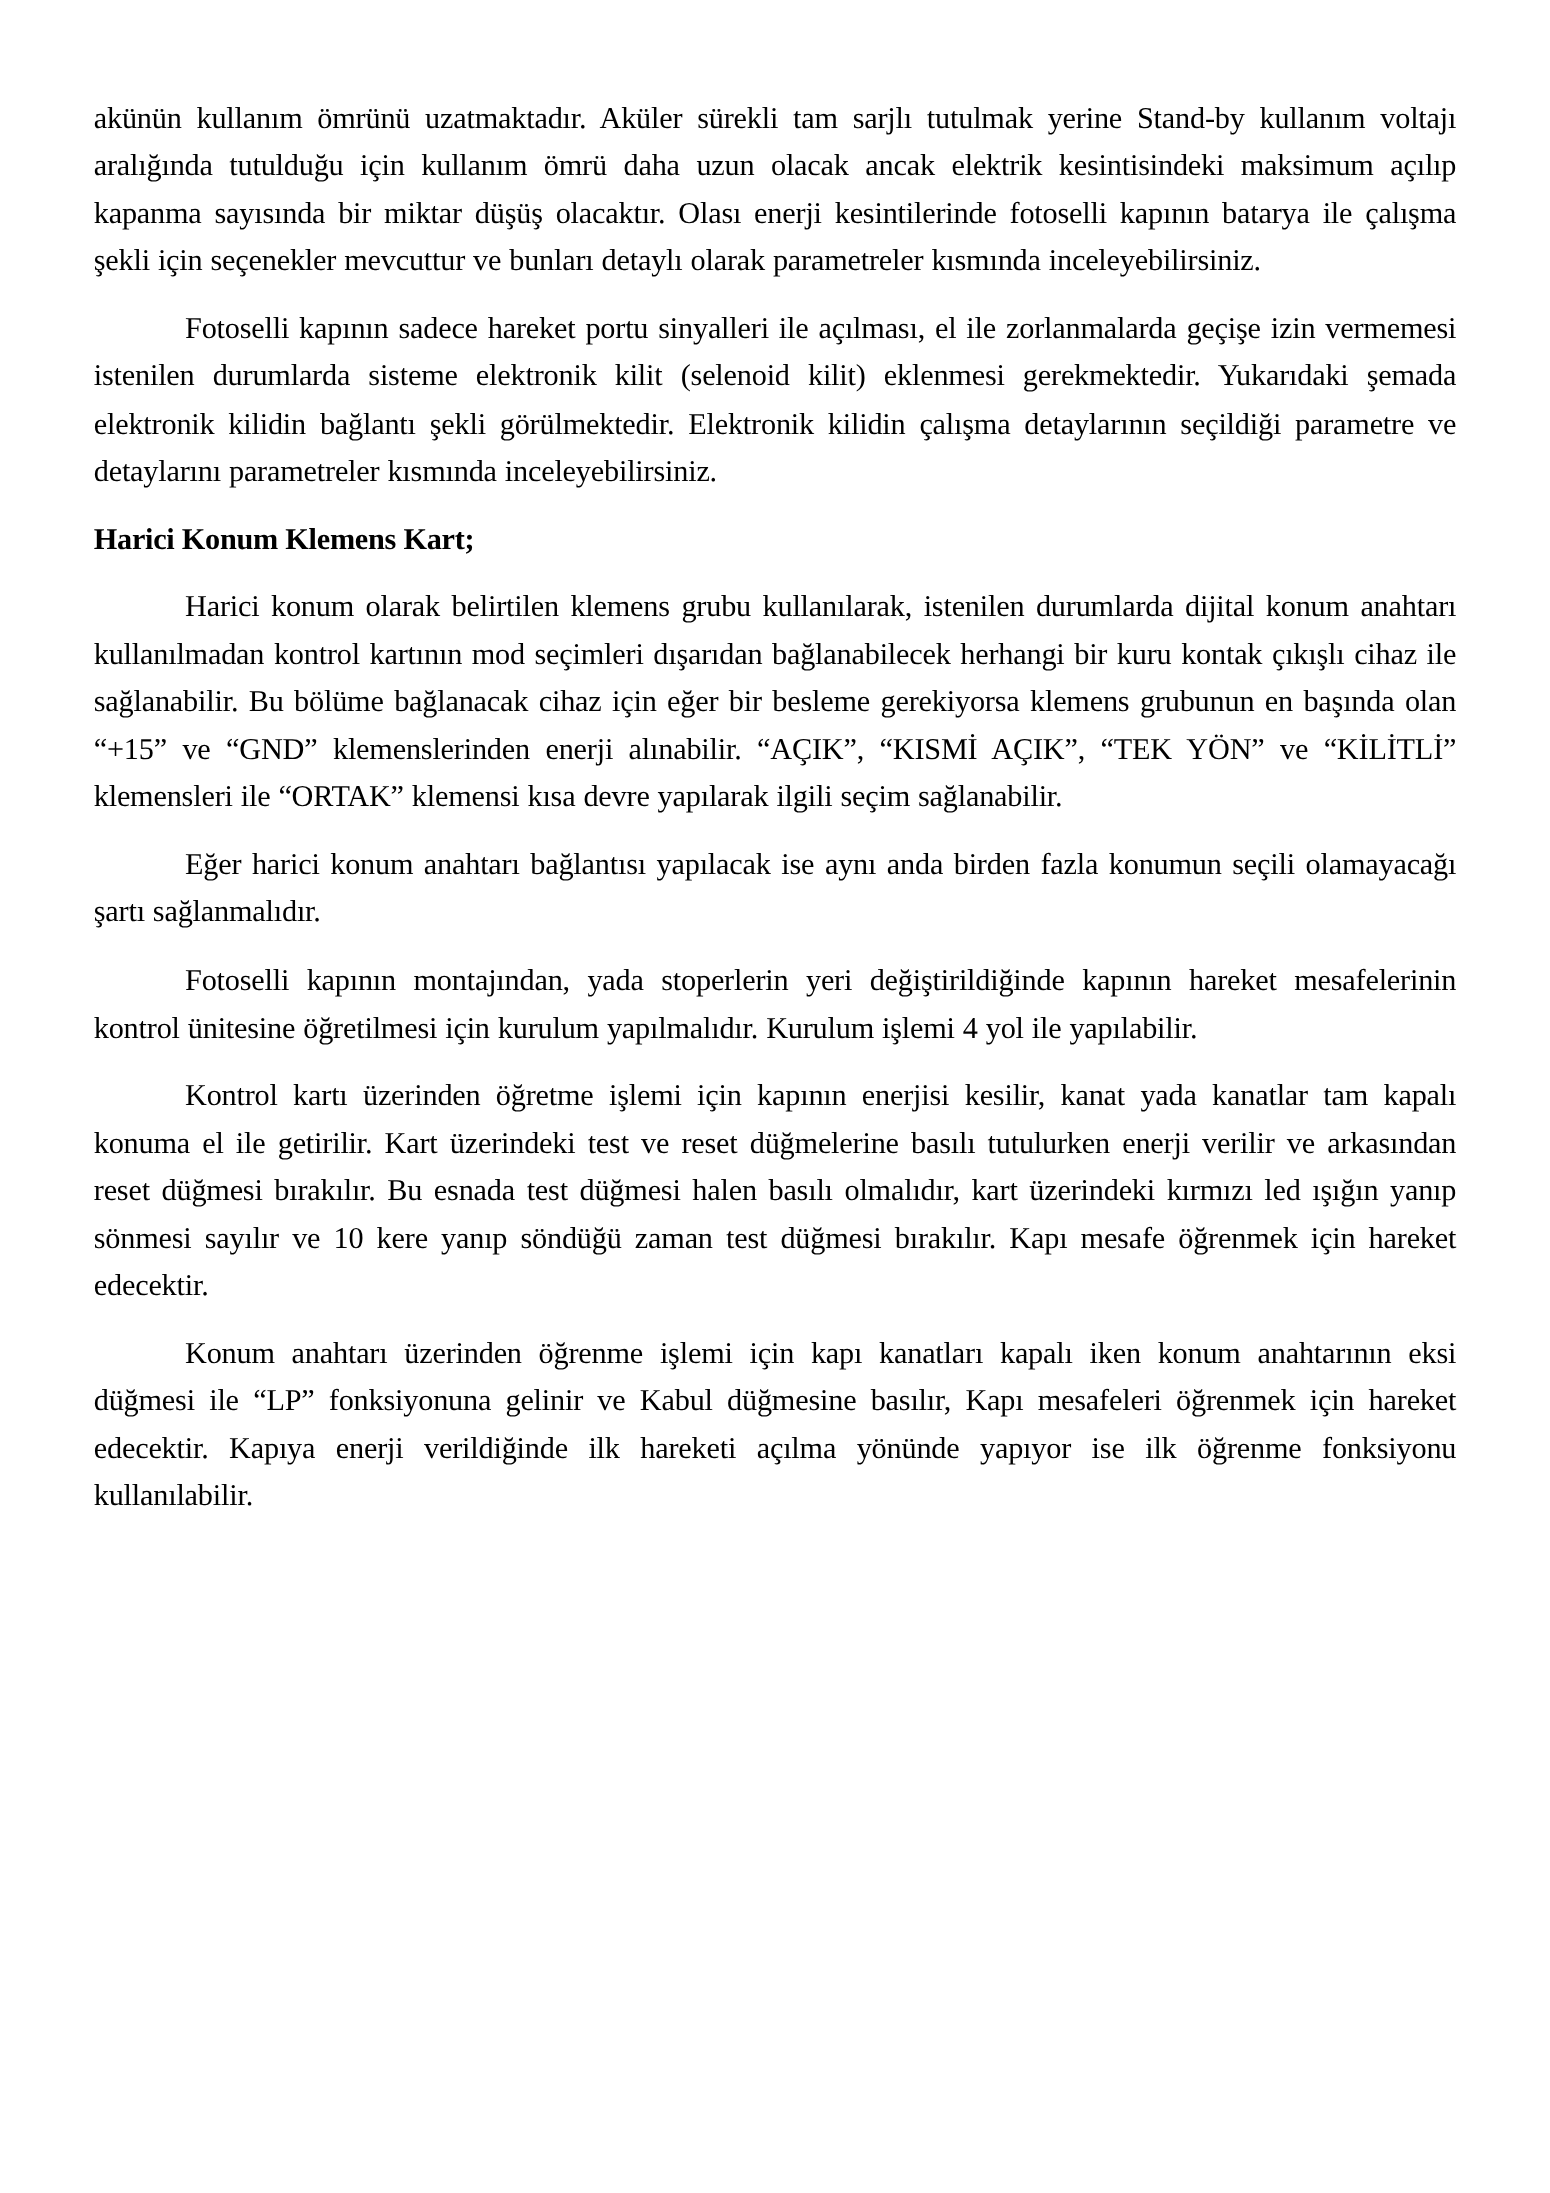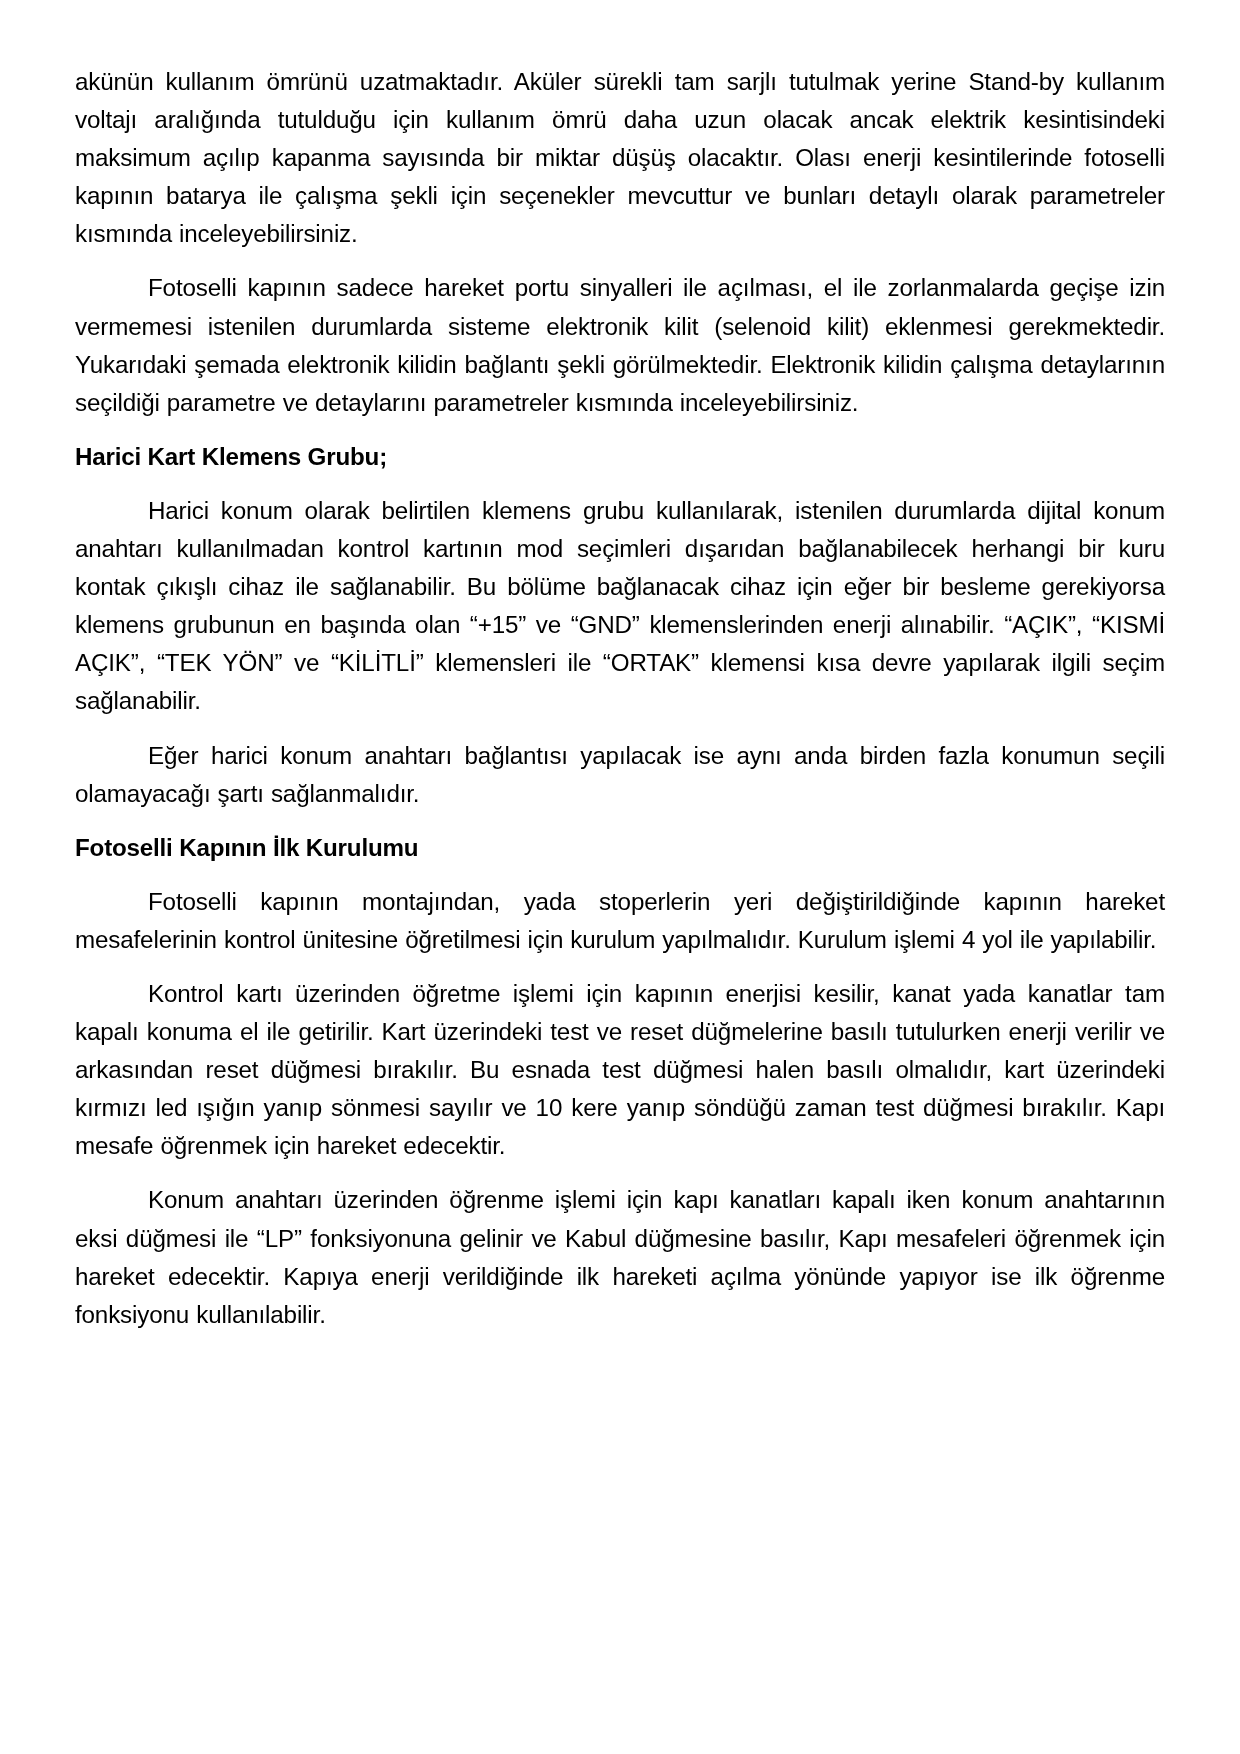--- a/index.html
+++ b/index.html
@@ -11,22 +11,23 @@
       width: 1240px;
       height: 1754px;
       position: relative;
       overflow: hidden;
       color: #000000;
       font-family: "Liberation Sans", "DejaVu Sans", sans-serif;
     }
     .page {
       position: absolute;
       left: 75px;
-      top: 63px;
+      top: 76px;
       width: 1090px;
+      font-family: Liberation Serif, serif;
     }
     .para {
       font-size: 24.2px;
       line-height: 38.1px;
       text-align: justify;
       margin: 0 0 16px 0;
       letter-spacing: -0.15px;
       word-spacing: 0.5px;
     }
     .para.indent {
@@ -39,20 +40,19 @@
       margin: 0 0 16px 0;
       letter-spacing: -0.2px;
     }
   </style>
 </head>
 <body>
 
 <div class="page">
   <p class="para">akünün kullanım ömrünü uzatmaktadır. Aküler sürekli tam sarjlı tutulmak yerine Stand-by kullanım voltajı aralığında tutulduğu için kullanım ömrü daha uzun olacak ancak elektrik kesintisindeki maksimum açılıp kapanma sayısında bir miktar düşüş olacaktır. Olası enerji kesintilerinde fotoselli kapının batarya ile çalışma şekli için seçenekler mevcuttur ve bunları detaylı olarak parametreler kısmında inceleyebilirsiniz.</p>
   <p class="para indent">Fotoselli kapının sadece hareket portu sinyalleri ile açılması, el ile zorlanmalarda geçişe izin vermemesi istenilen durumlarda sisteme elektronik kilit (selenoid kilit) eklenmesi gerekmektedir. Yukarıdaki şemada elektronik kilidin bağlantı şekli görülmektedir. Elektronik kilidin çalışma detaylarının seçildiği parametre ve detaylarını parametreler kısmında inceleyebilirsiniz.</p>
-  <h2 class="heading">Harici Kart Klemens Grubu;</h2>
+  <h2 class="heading">Harici Konum Klemens Kart;</h2>
   <p class="para indent">Harici konum olarak belirtilen klemens grubu kullanılarak, istenilen durumlarda dijital konum anahtarı kullanılmadan kontrol kartının mod seçimleri dışarıdan bağlanabilecek herhangi bir kuru kontak çıkışlı cihaz ile sağlanabilir. Bu bölüme bağlanacak cihaz için eğer bir besleme gerekiyorsa klemens grubunun en başında olan “+15” ve “GND” klemenslerinden enerji alınabilir. “AÇIK”, “KISMİ AÇIK”, “TEK YÖN” ve “KİLİTLİ” klemensleri ile “ORTAK” klemensi kısa devre yapılarak ilgili seçim sağlanabilir.</p>
   <p class="para indent">Eğer harici konum anahtarı bağlantısı yapılacak ise aynı anda birden fazla konumun seçili olamayacağı şartı sağlanmalıdır.</p>
-  <h2 class="heading">Fotoselli Kapının İlk Kurulumu</h2>
   <p class="para indent">Fotoselli  kapının montajından, yada stoperlerin yeri değiştirildiğinde kapının hareket mesafelerinin kontrol ünitesine öğretilmesi için kurulum yapılmalıdır. Kurulum işlemi 4 yol ile yapılabilir.</p>
   <p class="para indent">Kontrol kartı üzerinden öğretme işlemi için kapının enerjisi kesilir, kanat yada kanatlar tam kapalı konuma el ile getirilir. Kart üzerindeki test ve reset düğmelerine basılı tutulurken enerji verilir ve arkasından reset düğmesi bırakılır. Bu esnada test düğmesi halen basılı olmalıdır, kart üzerindeki kırmızı led ışığın yanıp sönmesi sayılır ve 10 kere yanıp söndüğü zaman test düğmesi bırakılır. Kapı mesafe öğrenmek için hareket edecektir.</p>
   <p class="para indent">Konum anahtarı üzerinden öğrenme işlemi için kapı kanatları kapalı iken konum anahtarının eksi düğmesi ile “LP” fonksiyonuna gelinir ve Kabul düğmesine basılır, Kapı mesafeleri öğrenmek için hareket edecektir. Kapıya enerji verildiğinde ilk hareketi açılma yönünde yapıyor ise ilk öğrenme fonksiyonu kullanılabilir.</p>
 </div>
 
 </body></html>

